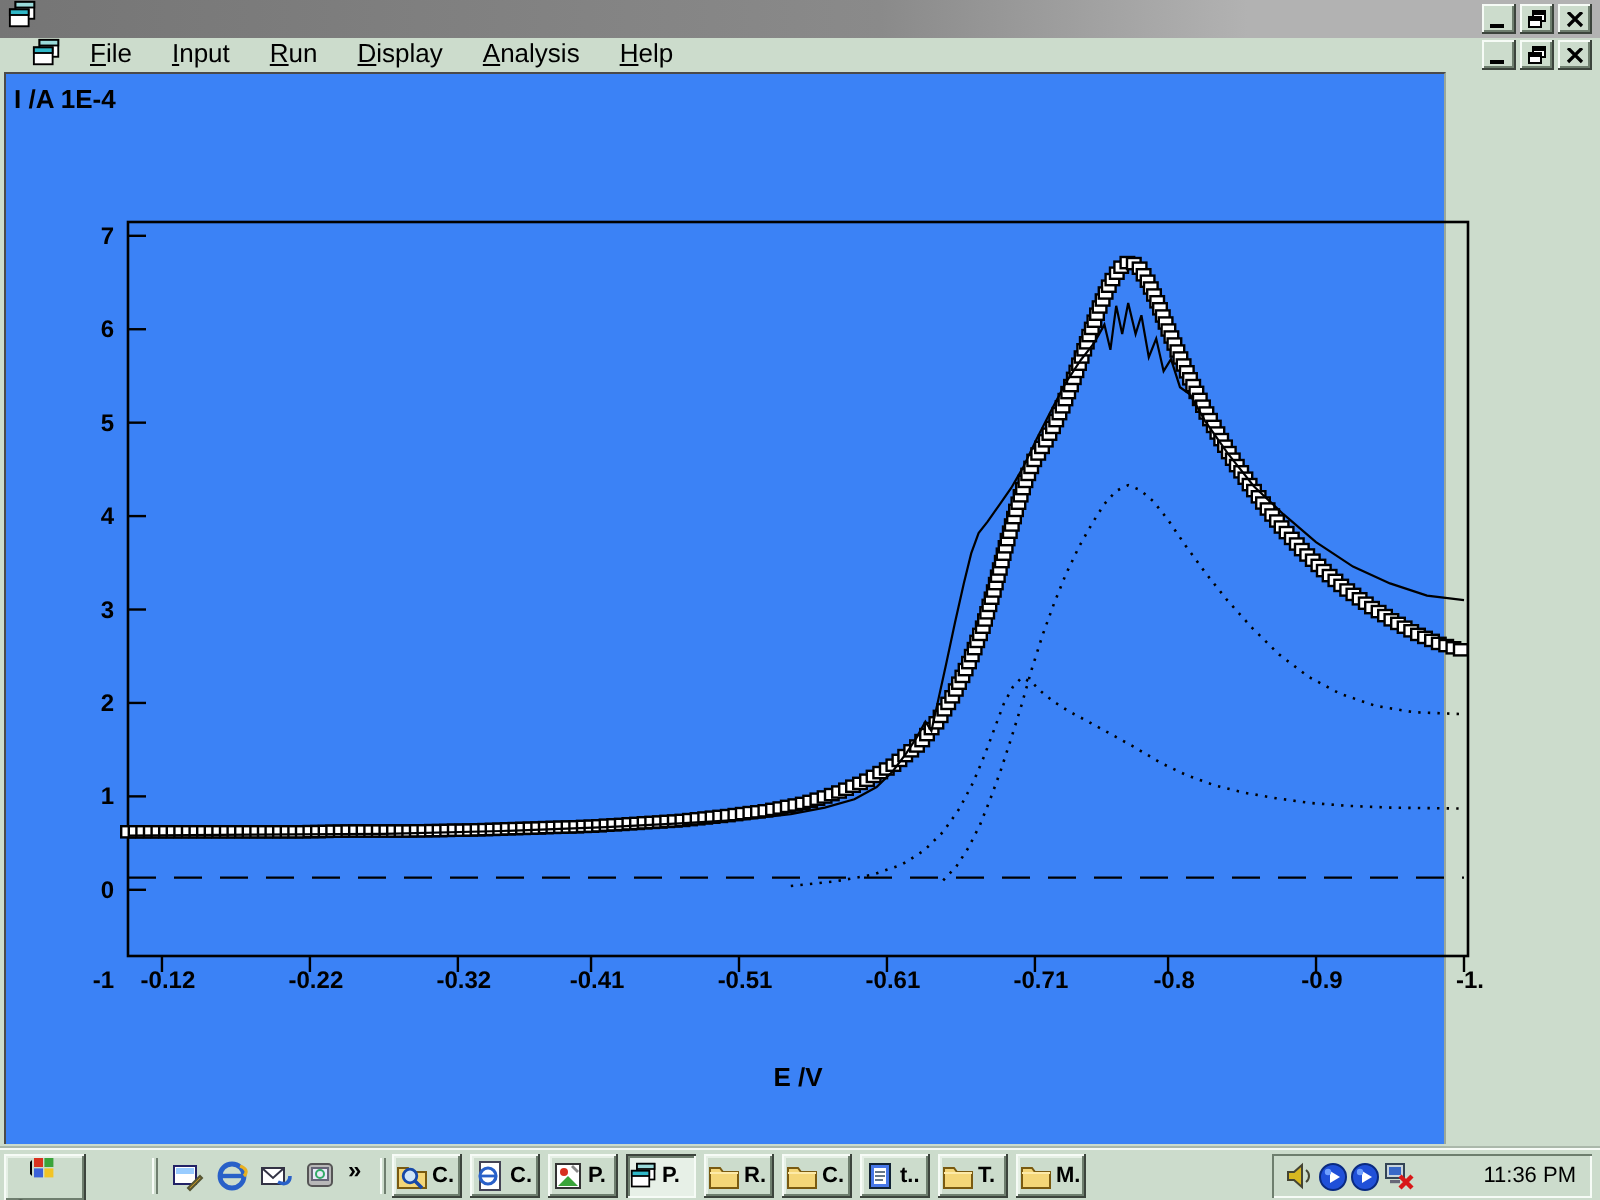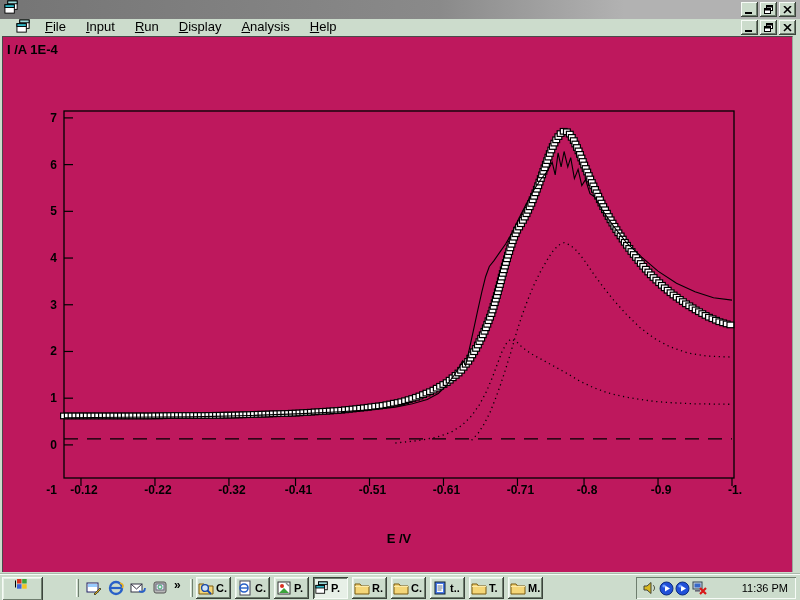--- a/index.html
+++ b/index.html
@@ -28,21 +28,21 @@
   
   .menubar{
     position:absolute;left:0;top:19px;width:800px;height:17px;background:var(--face);
     display:flex;align-items:flex-start;padding-left:16px;
   }
   .menubar .menus{display:flex;margin-left:6px;}
   .menuitem{font-size:13px;color:#000;padding:0 12px 0 8px;cursor:default;}
   .menubar .winbtns{top:1px;}
   
   .client{
-    position:absolute;left:2px;top:36px;width:791px;height:536px;background:#be185d;
+    position:absolute;left:2px;top:36px;width:721px;height:536px;background:#3b82f6;
     border-top:1px solid #4a4a4a;border-left:1px solid #4a4a4a;border-right:1px solid #9aa89a;
   }
   svg text{font-family:"Liberation Sans", sans-serif;}
   
   .taskbar{
     position:absolute;left:0;top:574px;width:800px;height:26px;background:var(--face);
     border-top:1px solid var(--hi);box-shadow:0 -1px 0 #aab8aa;
     display:flex;align-items:center;
   }
   .startbtn{

